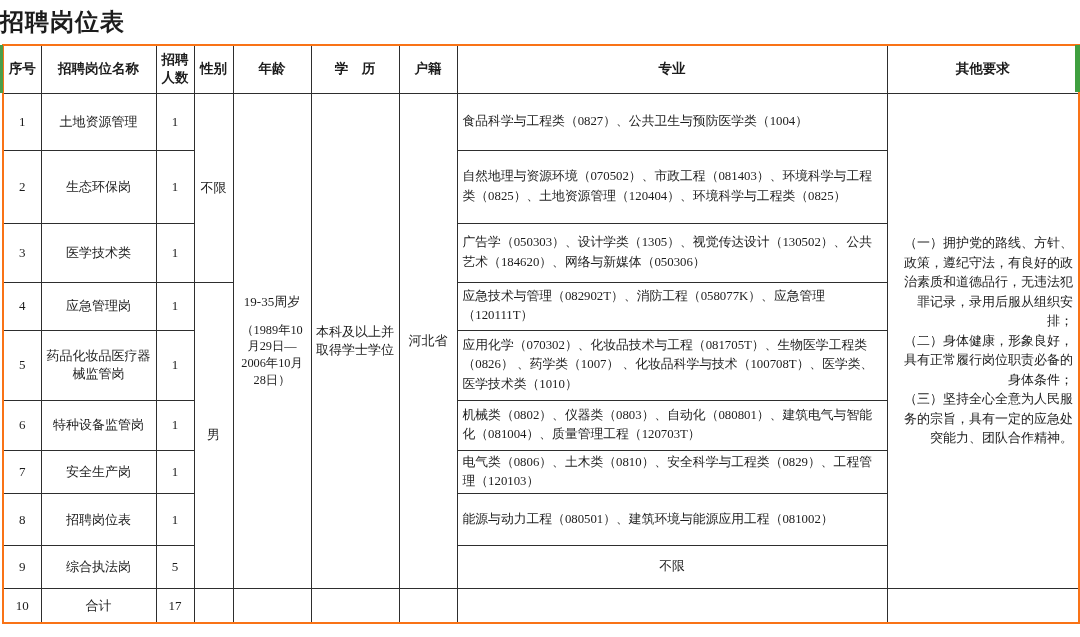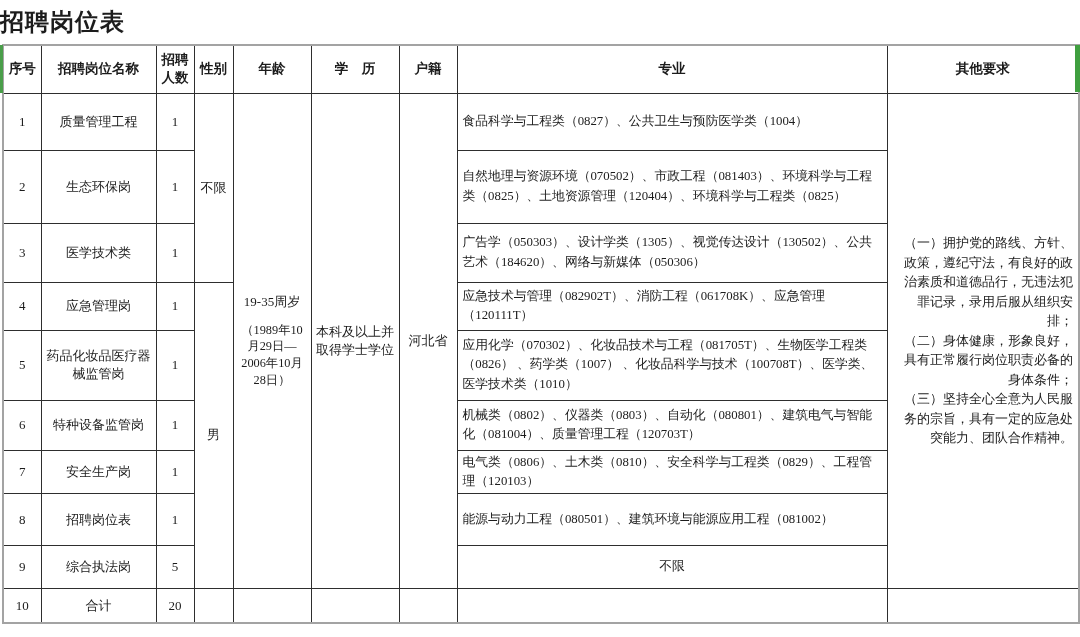--- a/index.html
+++ b/index.html
@@ -13,21 +13,21 @@
 
   .title {
     position: absolute; top: 6px; left: 0; width: 100%;
     text-align: left; font-size: 24px; font-weight: bold; letter-spacing: 1px;
   }
 
   table.job-table {
     position: absolute; top: 44px; left: 2px;
     width: 1076px;
     border-collapse: collapse; table-layout: fixed;
-    border: 2px solid #a3a3a3;
+    border: 2px solid #f97316;
     background: #fff;
   }
   col.c-no        { width: 38px; }
   col.c-position  { width: 115px; }
   col.c-count     { width: 38px; }
   col.c-gender    { width: 39px; }
   col.c-age       { width: 78px; }
   col.c-edu       { width: 88px; }
   col.c-household { width: 58px; }
   col.c-major     { width: 430px; }
@@ -115,21 +115,21 @@
         <th>年龄</th>
         <th>学　历</th>
         <th>户籍</th>
         <th>专业</th>
         <th>其他要求</th>
       </tr>
     </thead>
     <tbody>
       <tr class="r1">
         <td>1</td>
-        <td>质量管理工程</td>
+        <td>土地资源管理</td>
         <td>1</td>
         <td rowspan="3">不限</td>
         <td rowspan="9" class="age">
           <div class="age-line1">19-35周岁</div>
           <div class="age-line2">（1989年10月29日—2006年10月28日）</div>
         </td>
         <td rowspan="9">本科及以上并取得学士学位</td>
         <td rowspan="9">河北省</td>
         <td class="major">食品科学与工程类（0827）、公共卫生与预防医学类（1004）</td>
         <td rowspan="9" class="other">
@@ -148,21 +148,21 @@
         <td>3</td>
         <td>医学技术类</td>
         <td>1</td>
         <td class="major">广告学（050303）、设计学类（1305）、视觉传达设计（130502）、公共艺术（184620）、网络与新媒体（050306）</td>
       </tr>
       <tr class="r4">
         <td>4</td>
         <td>应急管理岗</td>
         <td>1</td>
         <td rowspan="6">男</td>
-        <td class="major">应急技术与管理（082902T）、消防工程（061708K）、应急管理（120111T）</td>
+        <td class="major">应急技术与管理（082902T）、消防工程（058077K）、应急管理（120111T）</td>
       </tr>
       <tr class="r5">
         <td>5</td>
         <td>药品化妆品医疗器械监管岗</td>
         <td>1</td>
         <td class="major">应用化学（070302）、化妆品技术与工程（081705T）、生物医学工程类（0826） 、药学类（1007） 、化妆品科学与技术（100708T）、医学类、医学技术类（1010）</td>
       </tr>
       <tr class="r6">
         <td>6</td>
         <td>特种设备监管岗</td>
@@ -183,21 +183,21 @@
       </tr>
       <tr class="r9">
         <td>9</td>
         <td>综合执法岗</td>
         <td>5</td>
         <td class="major center">不限</td>
       </tr>
       <tr class="r10">
         <td>10</td>
         <td>合计</td>
-        <td>20</td>
+        <td>17</td>
         <td></td>
         <td></td>
         <td></td>
         <td></td>
         <td class="major"></td>
         <td></td>
       </tr>
     </tbody>
   </table>
 </div>

